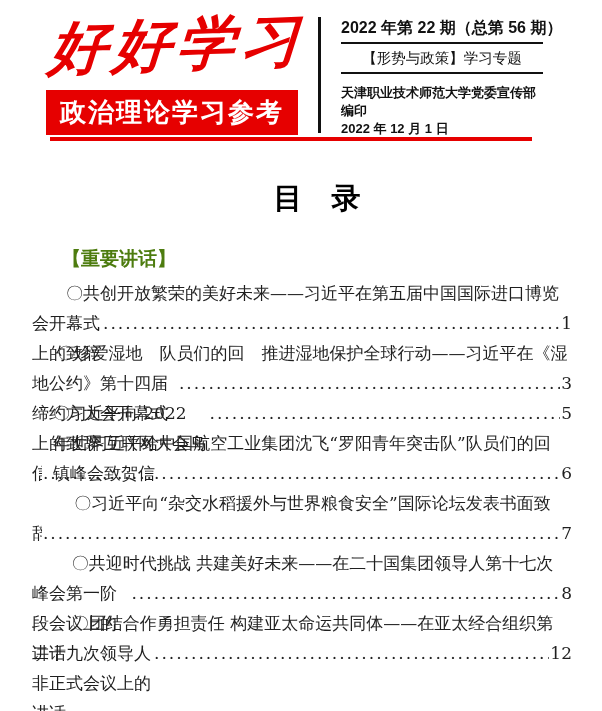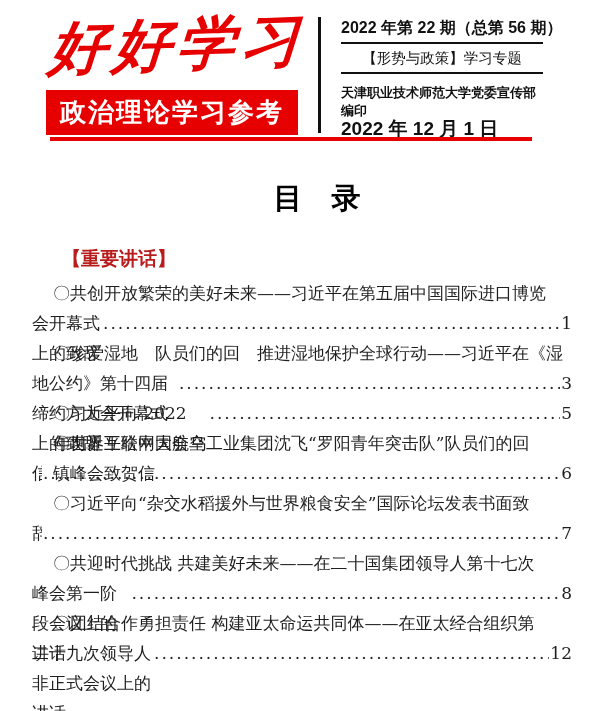--- a/index.html
+++ b/index.html
@@ -77,21 +77,21 @@
     white-space: nowrap;
   }
   .publisher-line {
     margin-top: 10px;
     font-size: 13px;
     font-weight: bold;
     line-height: 18px;
     white-space: pre-wrap;
   }
   .date-line {
-    font-size: 19px;
+    font-size: 13px;
     font-weight: bold;
     line-height: 18px;
     white-space: pre-wrap;
   }
   .red-rule {
     position: absolute;
     left: 50px; top: 137px;
     width: 482px; height: 4px;
     background: #e60000;
   }
@@ -105,39 +105,39 @@
     font-size: 29px;
     font-weight: bold;
     color: #000000;
     white-space: pre-wrap;
   }
   .toc-section {
     position: absolute;
     left: 62px; top: 246px;
     font-size: 19px;
     font-weight: bold;
-    color: #b91c1c;
+    color: #4d7c0f;
     white-space: nowrap;
   }
   .toc-entries {
     position: absolute;
     left: 32px; top: 278px;
     width: 540px;
     font-family: "DejaVu Serif", serif;
     font-size: 17px;
     color: #1f1f1f;
   }
   .toc-line {
     display: flex;
     align-items: baseline;
     height: 30px;
     line-height: 30px;
     white-space: pre-wrap;
   }
-  .toc-line.first-line { padding-left: 21px; }
+  .toc-line.first-line { padding-left: 21px; justify-content: center; }
   .toc-text { flex: 0 1 auto; white-space: pre-wrap; overflow: hidden; }
   .dots {
     flex: 1 1 auto;
     overflow: hidden;
     white-space: nowrap;
     letter-spacing: 2px;
     margin: 0 1px;
   }
   .page-num { flex: 0 0 auto; }
 </style>

